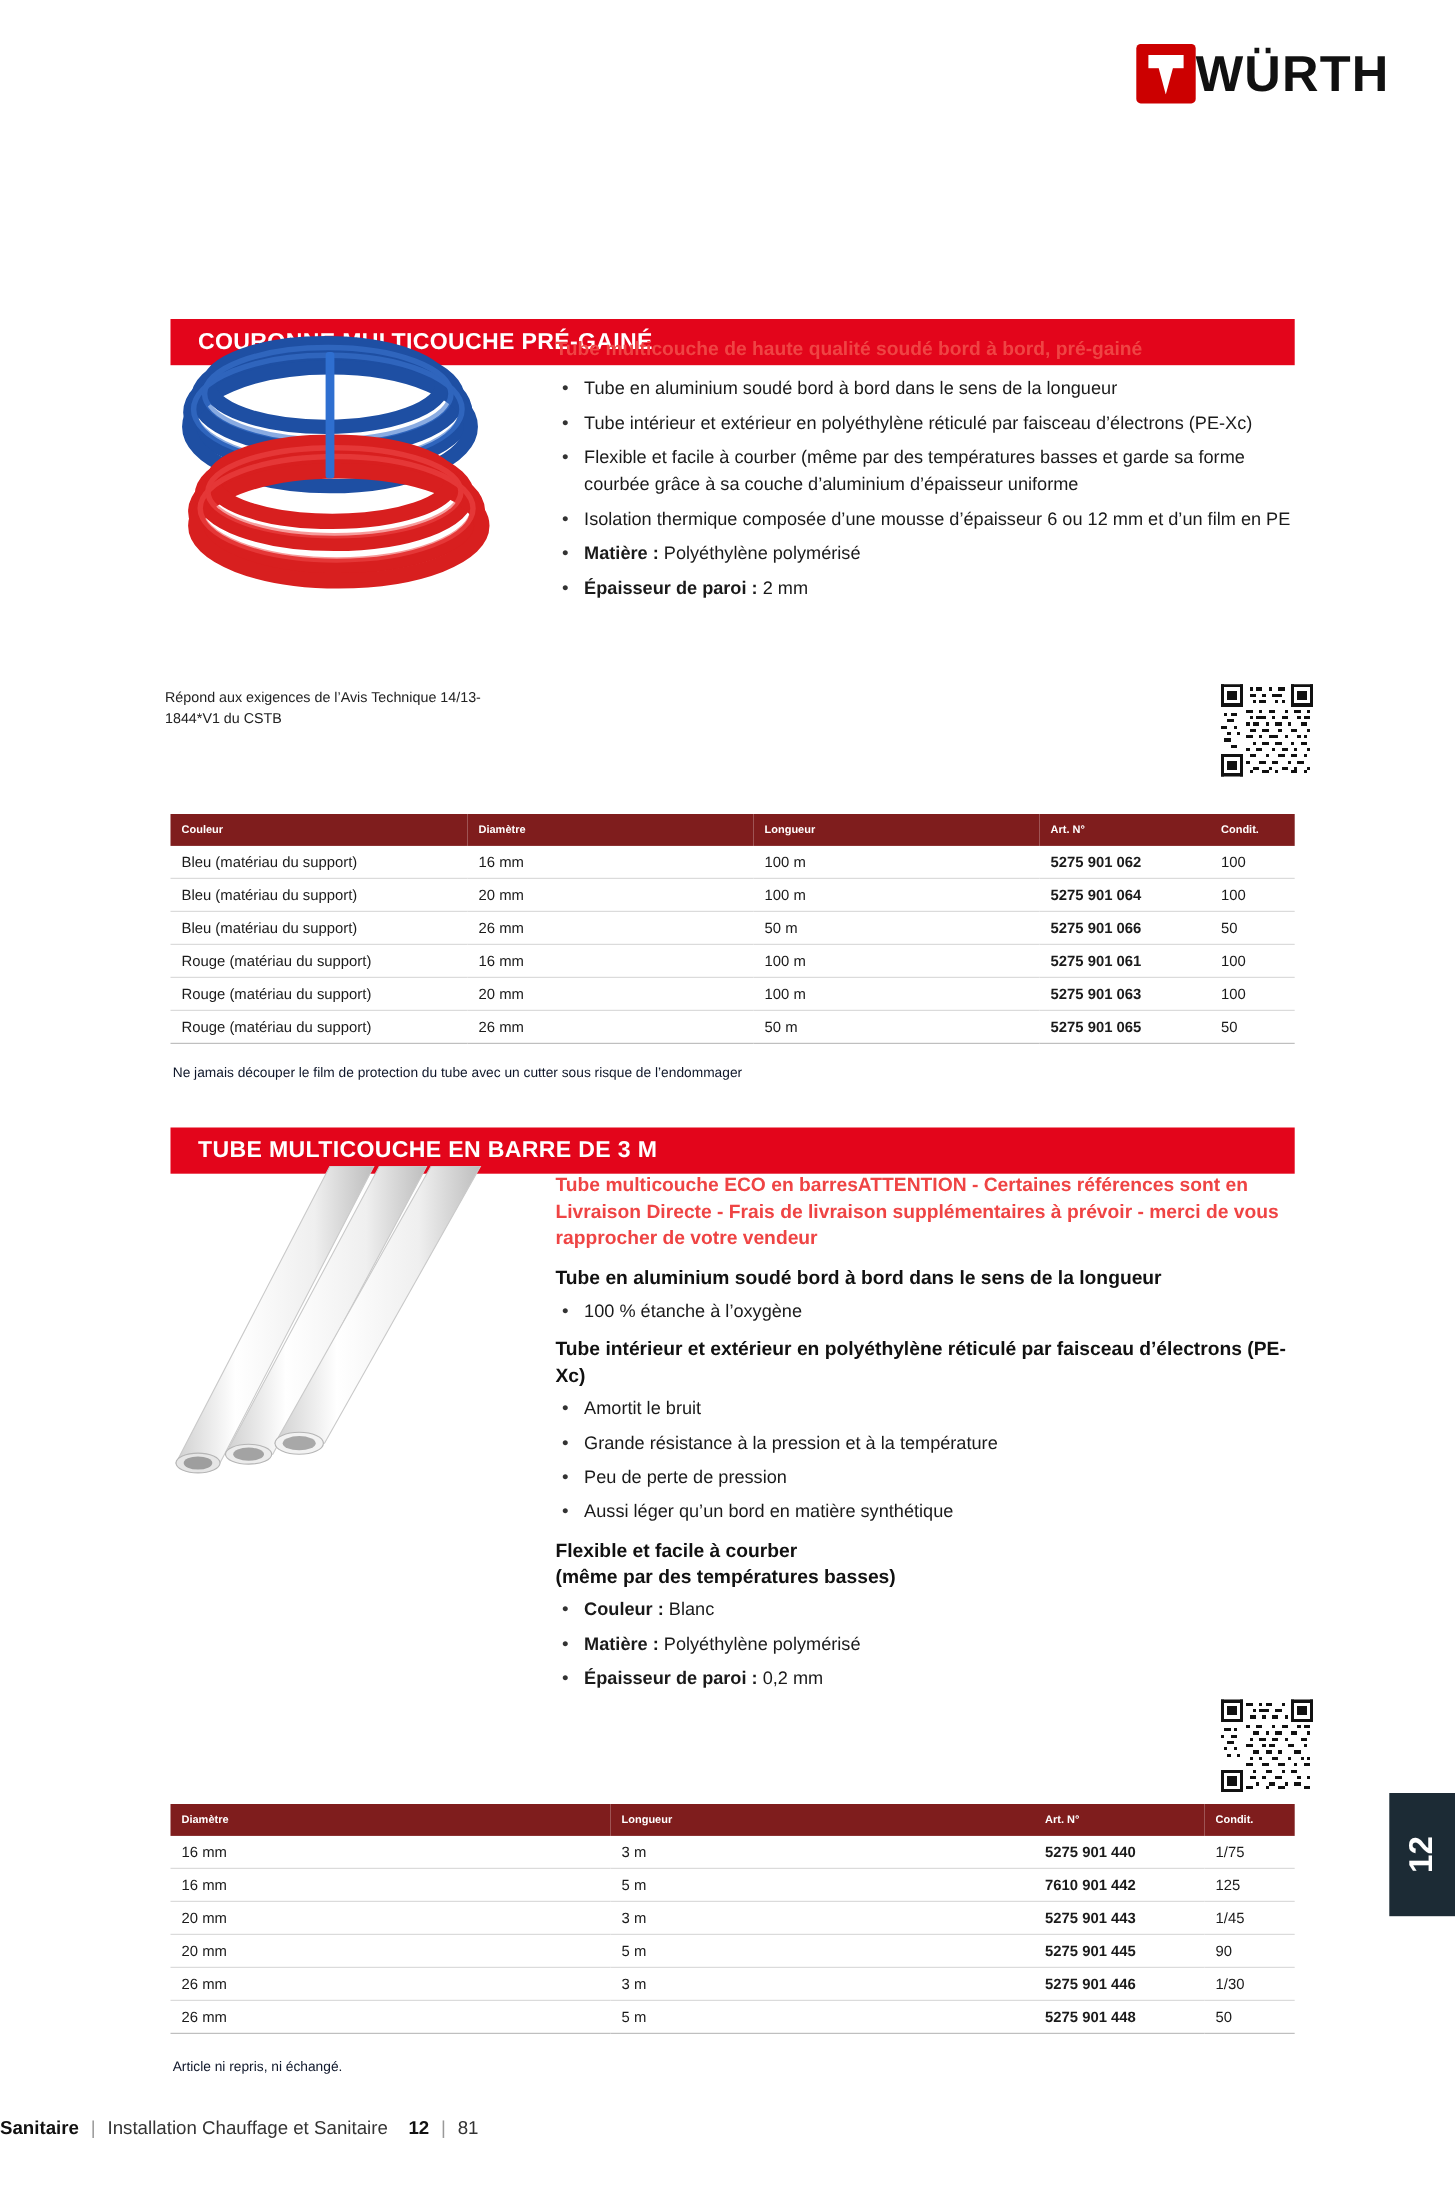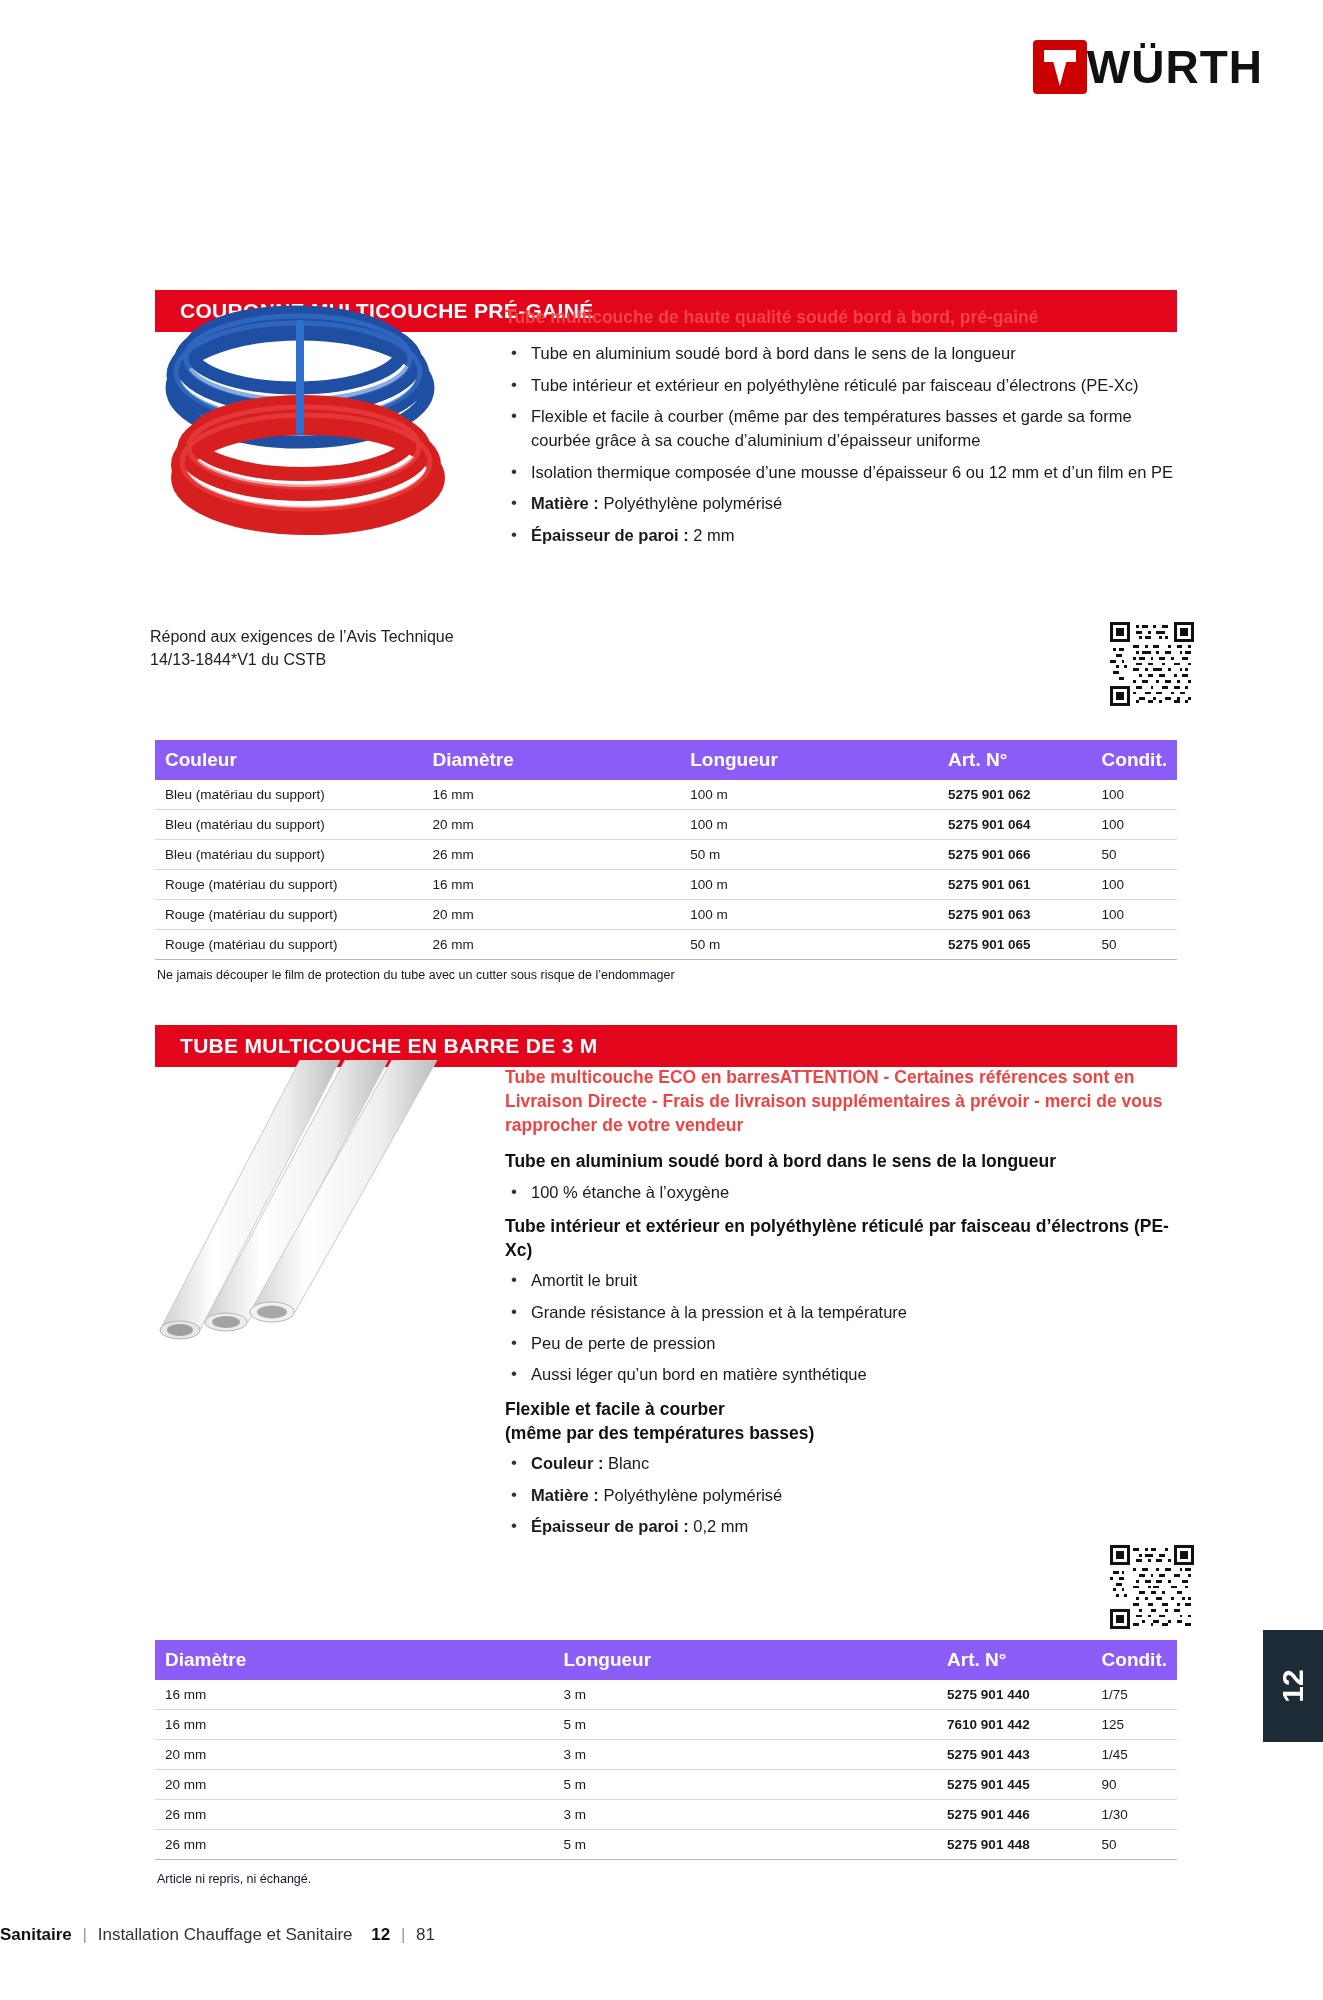--- a/index.html
+++ b/index.html
@@ -77,21 +77,21 @@
     width: 330px;
     height: 240px;
   }
   .coil-svg { display: block; }
 
   .caption {
     position: absolute;
     left: 150px;
     top: 625px;
     width: 320px;
-    font-size: 16px;
+    font-size: 13px;
     line-height: 1.45;
     color: #222;
   }
 
   .bars-img {
     position: absolute;
     left: 140px;
     top: 1060px;
     width: 350px;
     height: 310px;
@@ -152,23 +152,23 @@
 
   
   table.spec {
     position: absolute;
     border-collapse: collapse;
     width: 1022px;
     left: 155px;
     font-size: 13.5px;
   }
   table.spec thead th {
-    background: #8b5cf6;
+    background: #7f1d1d;
     color: #ffffff;
-    font-size: 19px;
+    font-size: 10px;
     font-weight: bold;
     text-align: left;
     padding: 9px 10px;
   }
   table.spec tbody td {
     padding: 7px 10px;
     border-bottom: 1px solid #d8d8d8;
     color: #1a1a1a;
     font-size: 13.5px;
   }

